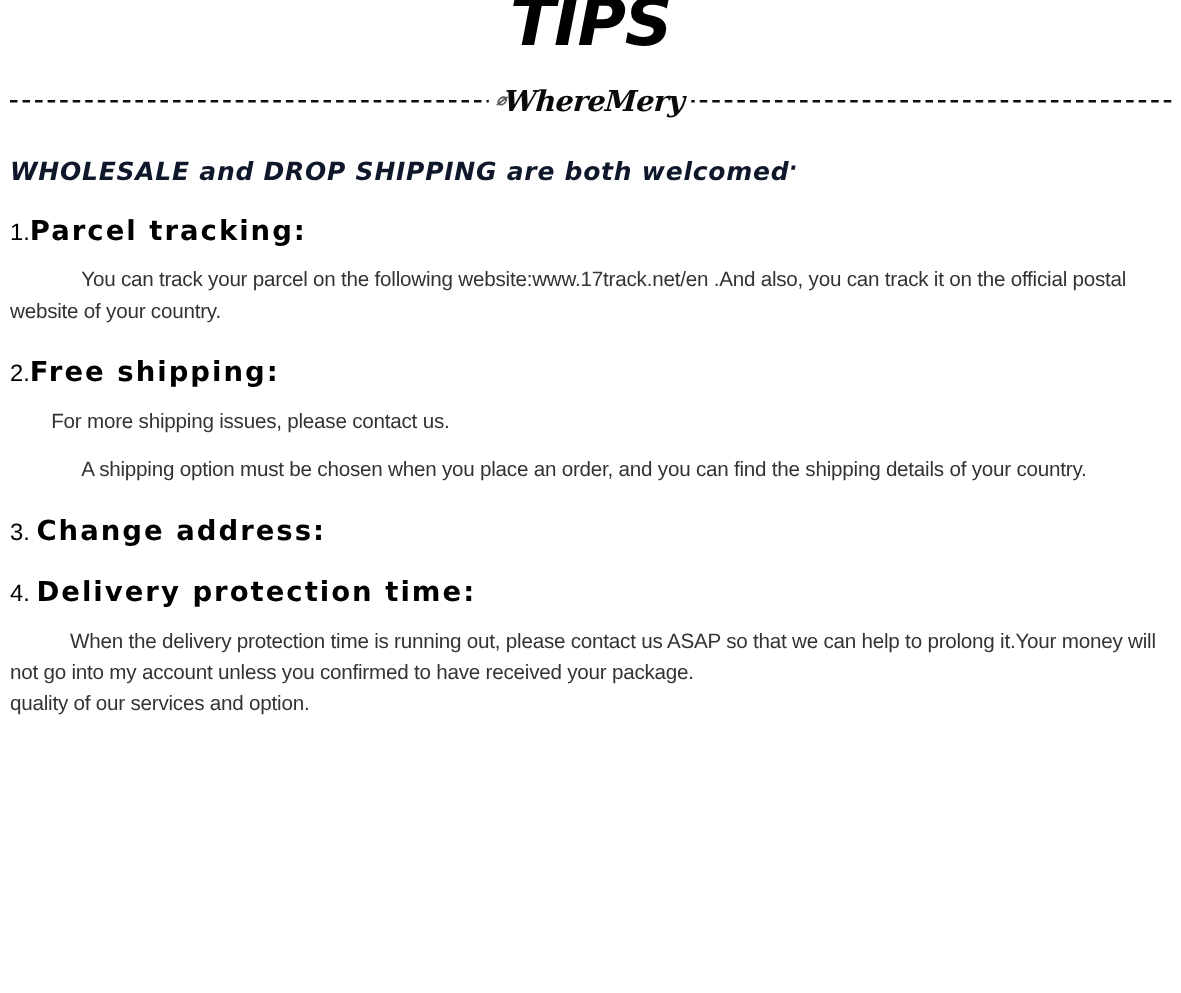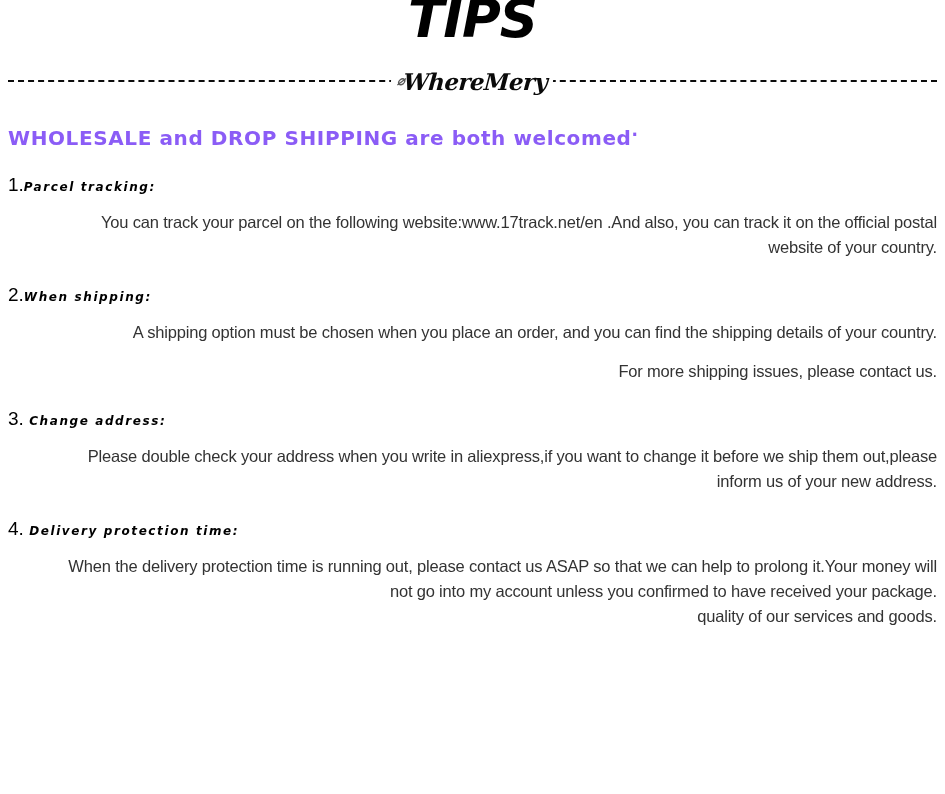--- a/index.html
+++ b/index.html
@@ -83,24 +83,25 @@
   }
 
   
   .content {
     position: relative;
     padding: 0 8px 0 8px;
   }
 
   .lead {
     font-family: "DejaVu Sans", sans-serif;
+    font-style: italic;
     font-weight: bold;
     font-size: 20px;
     letter-spacing: 0.6px;
-    color: #8b5cf6;
+    color: #0f172a;
     margin: 25px 0 0 0;
     white-space: nowrap;
   }
   .lead .raised-dot {
     vertical-align: 4px;
     font-size: 17px;
   }
 
   .section { margin-top: 0; }
 
@@ -112,35 +113,33 @@
   }
   .heading .num {
     font-family: "Liberation Sans", sans-serif;
     font-style: normal;
     font-weight: normal;
     font-size: 19px;
     letter-spacing: 0;
   }
   .heading .ttl {
     font-family: "DejaVu Sans", sans-serif;
-    font-style: italic;
     font-weight: bold;
-    font-size: 12px;
+    font-size: 22px;
     letter-spacing: 1.6px;
   }
 
   .para {
     font-family: "Liberation Sans", sans-serif;
     font-size: 16.5px;
     line-height: 25px;
     color: #333333;
     margin: 14px 0 0 0;
     text-indent: 57px;
     letter-spacing: -0.18px;
-    text-align: right;
   }
   .para.no-indent { text-indent: 0; }
   .para.short-indent { text-indent: 33px; }
   .para.indent-48 { text-indent: 48px; }
 </style>
 </head>
 <body>
 
 <div class="header">
   <div class="tips-title">TIPS</div>
@@ -156,33 +155,32 @@
 <div class="content">
 
   <p class="lead"><span>WHOLESALE and DROP SHIPPING are both welcomed</span><span class="raised-dot">·</span></p>
 
   <div class="section">
     <p class="heading"><span class="num">1.</span><span class="ttl">Parcel tracking:</span></p>
     <p class="para">You can track your parcel on the following website:www.17track.net/en .And also, you can track it on the official postal website of your country.</p>
   </div>
 
   <div class="section">
-    <p class="heading"><span class="num">2.</span><span class="ttl">When shipping:</span></p>
+    <p class="heading"><span class="num">2.</span><span class="ttl">Free shipping:</span></p>
+    <p class="para short-indent">For more shipping issues, please contact us.</p>
     <p class="para">A shipping option must be chosen when you place an order, and you can find the shipping details of your country.</p>
-    <p class="para short-indent">For more shipping issues, please contact us.</p>
   </div>
 
   <div class="section">
     <p class="heading"><span class="num">3.</span>&nbsp;<span class="ttl">Change address:</span></p>
-    <p class="para">Please double check your address when you write in aliexpress,if you want to change it before we ship them out,please inform us of your new address.</p>
   </div>
 
   <div class="section">
     <p class="heading"><span class="num">4.</span>&nbsp;<span class="ttl">Delivery protection time:</span></p>
     <p class="para indent-48">When the delivery protection time is running out, please contact us ASAP so that we can help to prolong it.Your money will not go into my account unless you confirmed to have received your package.</p>
   </div>
 
   <div class="section">
-    <p class="para no-indent" style="margin-top:0">quality of our services and goods.</p>
+    <p class="para no-indent" style="margin-top:0">quality of our services and option.</p>
 
   </div>
 
 </div>
 
 </body></html>

